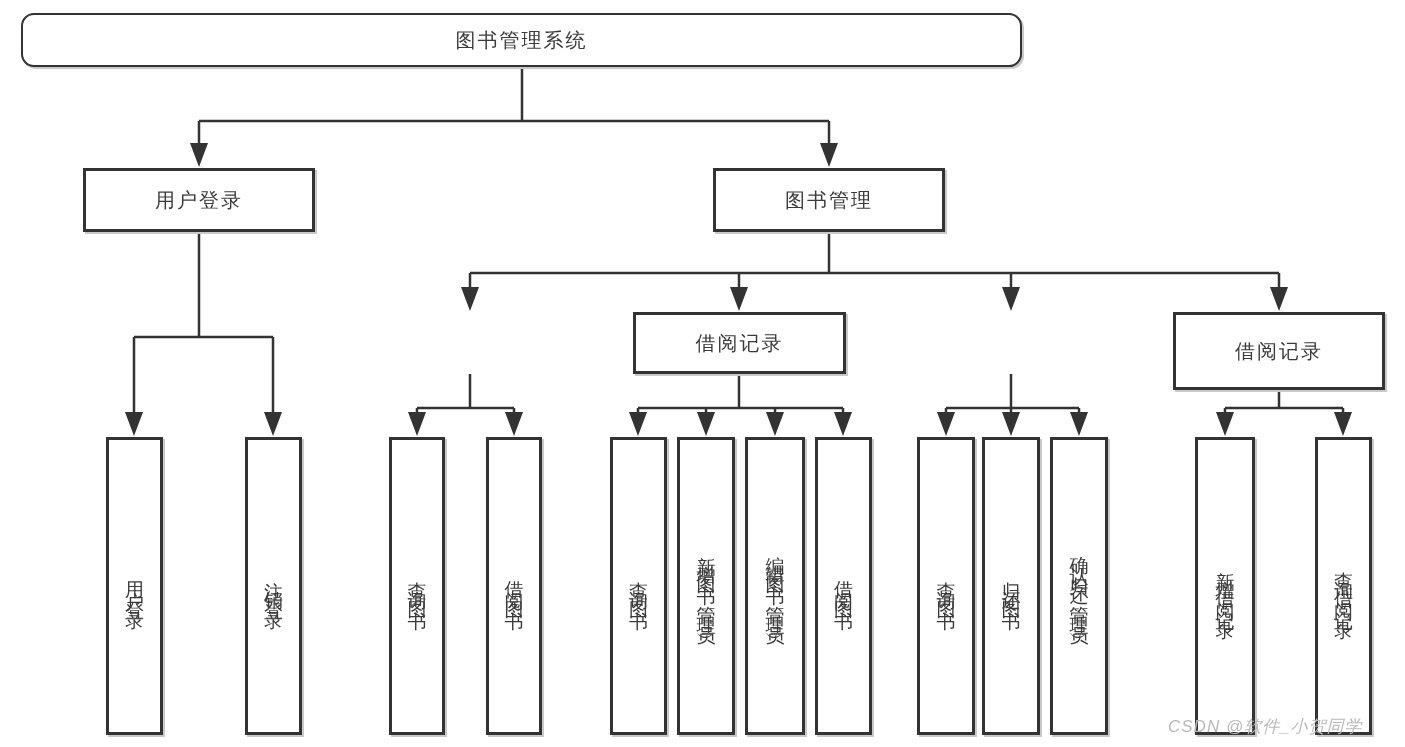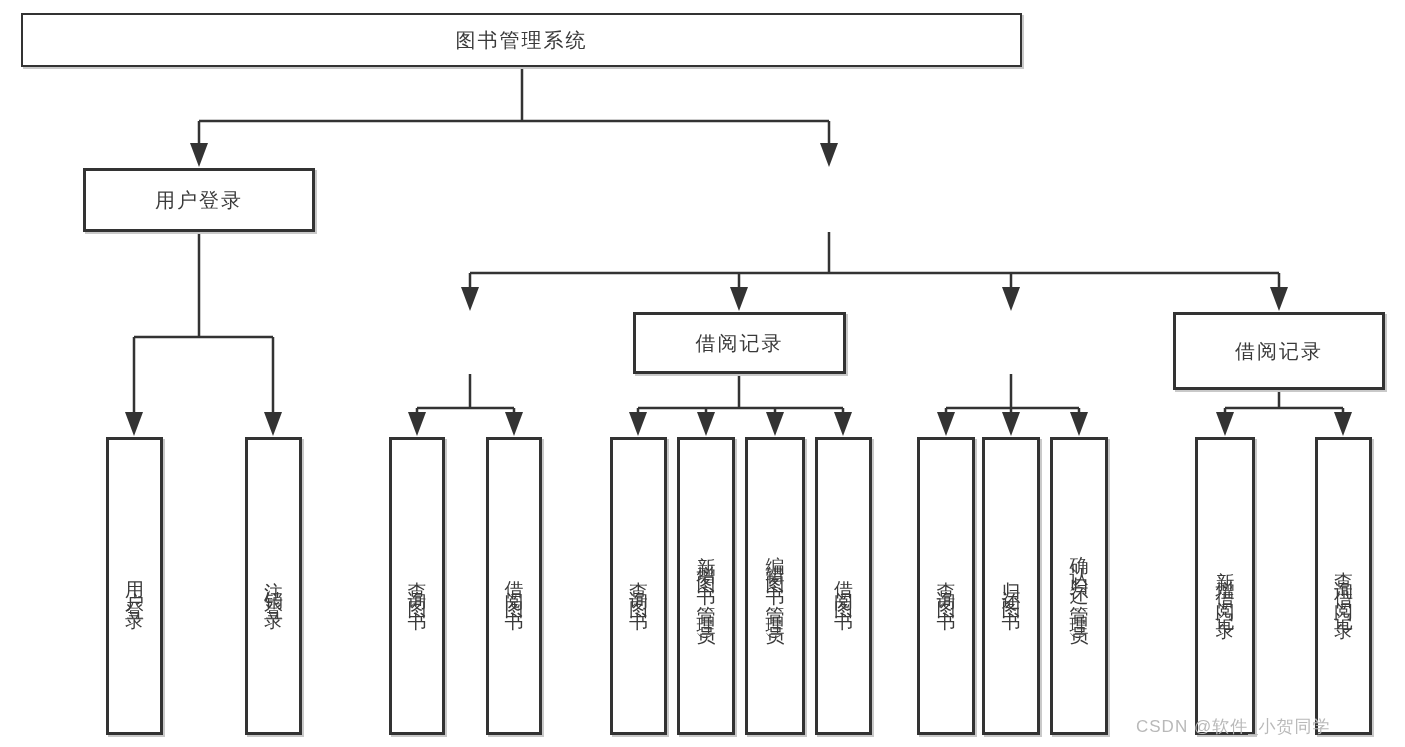--- a/index.html
+++ b/index.html
@@ -9,32 +9,32 @@
   }
   #stage{position:absolute;left:0;top:0;width:1405px;height:747px;background:#ffffff;}
   svg.connectors{position:absolute;left:0;top:0;z-index:1;}
   .node{
     position:absolute;z-index:2;background:#ffffff;
     border:3px solid #333333;box-shadow:2px 2px 0 #c9c9c9;
     display:flex;align-items:center;justify-content:center;
     color:#3a3a3a;font-size:20px;letter-spacing:2px;
     box-sizing:border-box;white-space:nowrap;
   }
-  .node.root{border-width:2px;}
+  .node.root{border-width:2px;border-radius:13px;}
   .leaf{
     position:absolute;z-index:2;background:#ffffff;
     border:3px solid #333333;box-shadow:2px 2px 0 #c9c9c9;
     display:flex;align-items:center;justify-content:center;
     color:#3a3a3a;font-size:19px;box-sizing:border-box;
     writing-mode:vertical-rl;text-orientation:mixed;letter-spacing:10px;
     top:437px;height:298px;
   }
   .watermark{
-    position:absolute;z-index:5;left:1136px;top:715px;
-    font-size:17px;color:#b9b9b9;letter-spacing:1px;white-space:nowrap;
+    position:absolute;z-index:5;left:1168px;top:715px;
+    font-size:17px;color:#b9b9b9;letter-spacing:1px;white-space:nowrap;font-style:italic;
   }
 </style>
 </head>
 <body>
 
 <div id="stage">
 
   <svg class="connectors" width="1405" height="747" viewBox="0 0 1405 747">
 
     <g>
@@ -85,20 +85,23 @@
     </g>
   </svg>
 
   <div class="node root" style="left:21px;top:13px;width:1001px;height:54px">
     <span>图书管理系统</span>
   </div>
 
   <div class="node" style="left:83px;top:168px;width:232px;height:64px">
     <span>用户登录</span>
   </div>
+  <div class="node" style="left:713px;top:168px;width:232px;height:64px">
+    <span>图书管理</span>
+  </div>
 
   <div class="node" style="left:633px;top:312px;width:213px;height:62px">
     <span>借阅记录</span>
   </div>
   <div class="node" style="left:1173px;top:312px;width:212px;height:78px">
     <span>借阅记录</span>
   </div>
 
   <div class="leaf" style="left:106px;width:57px">
     <span>用户登录</span>

